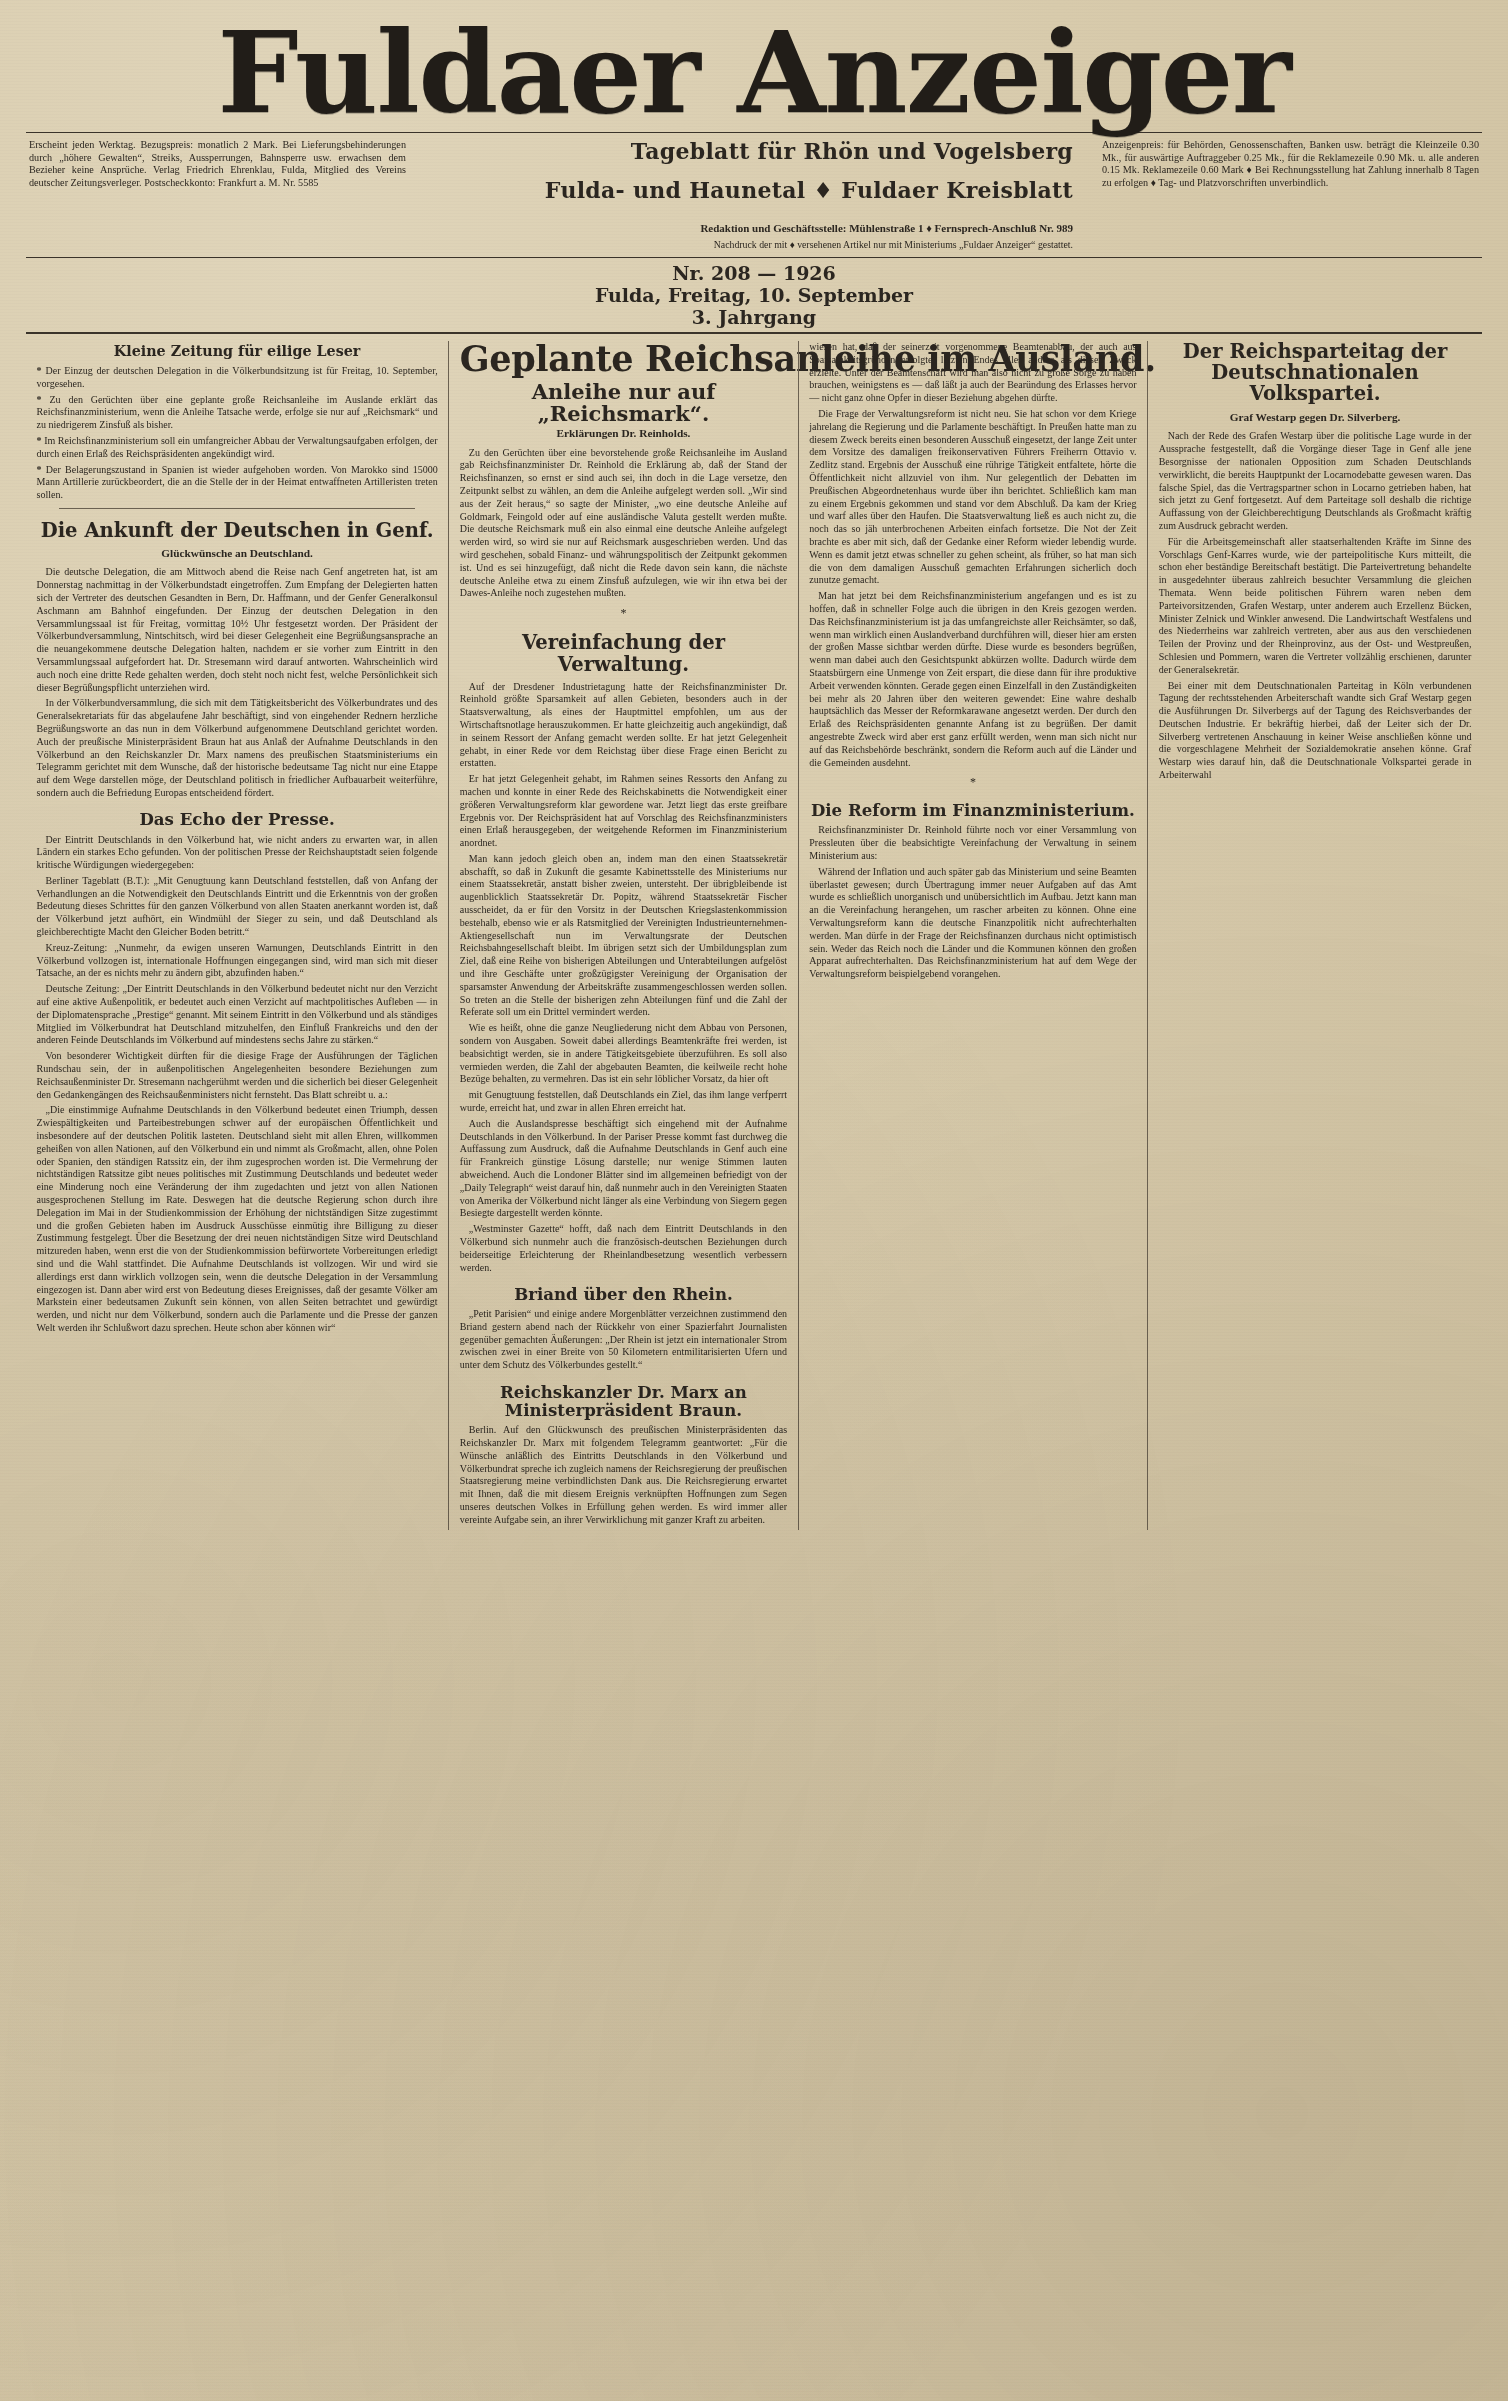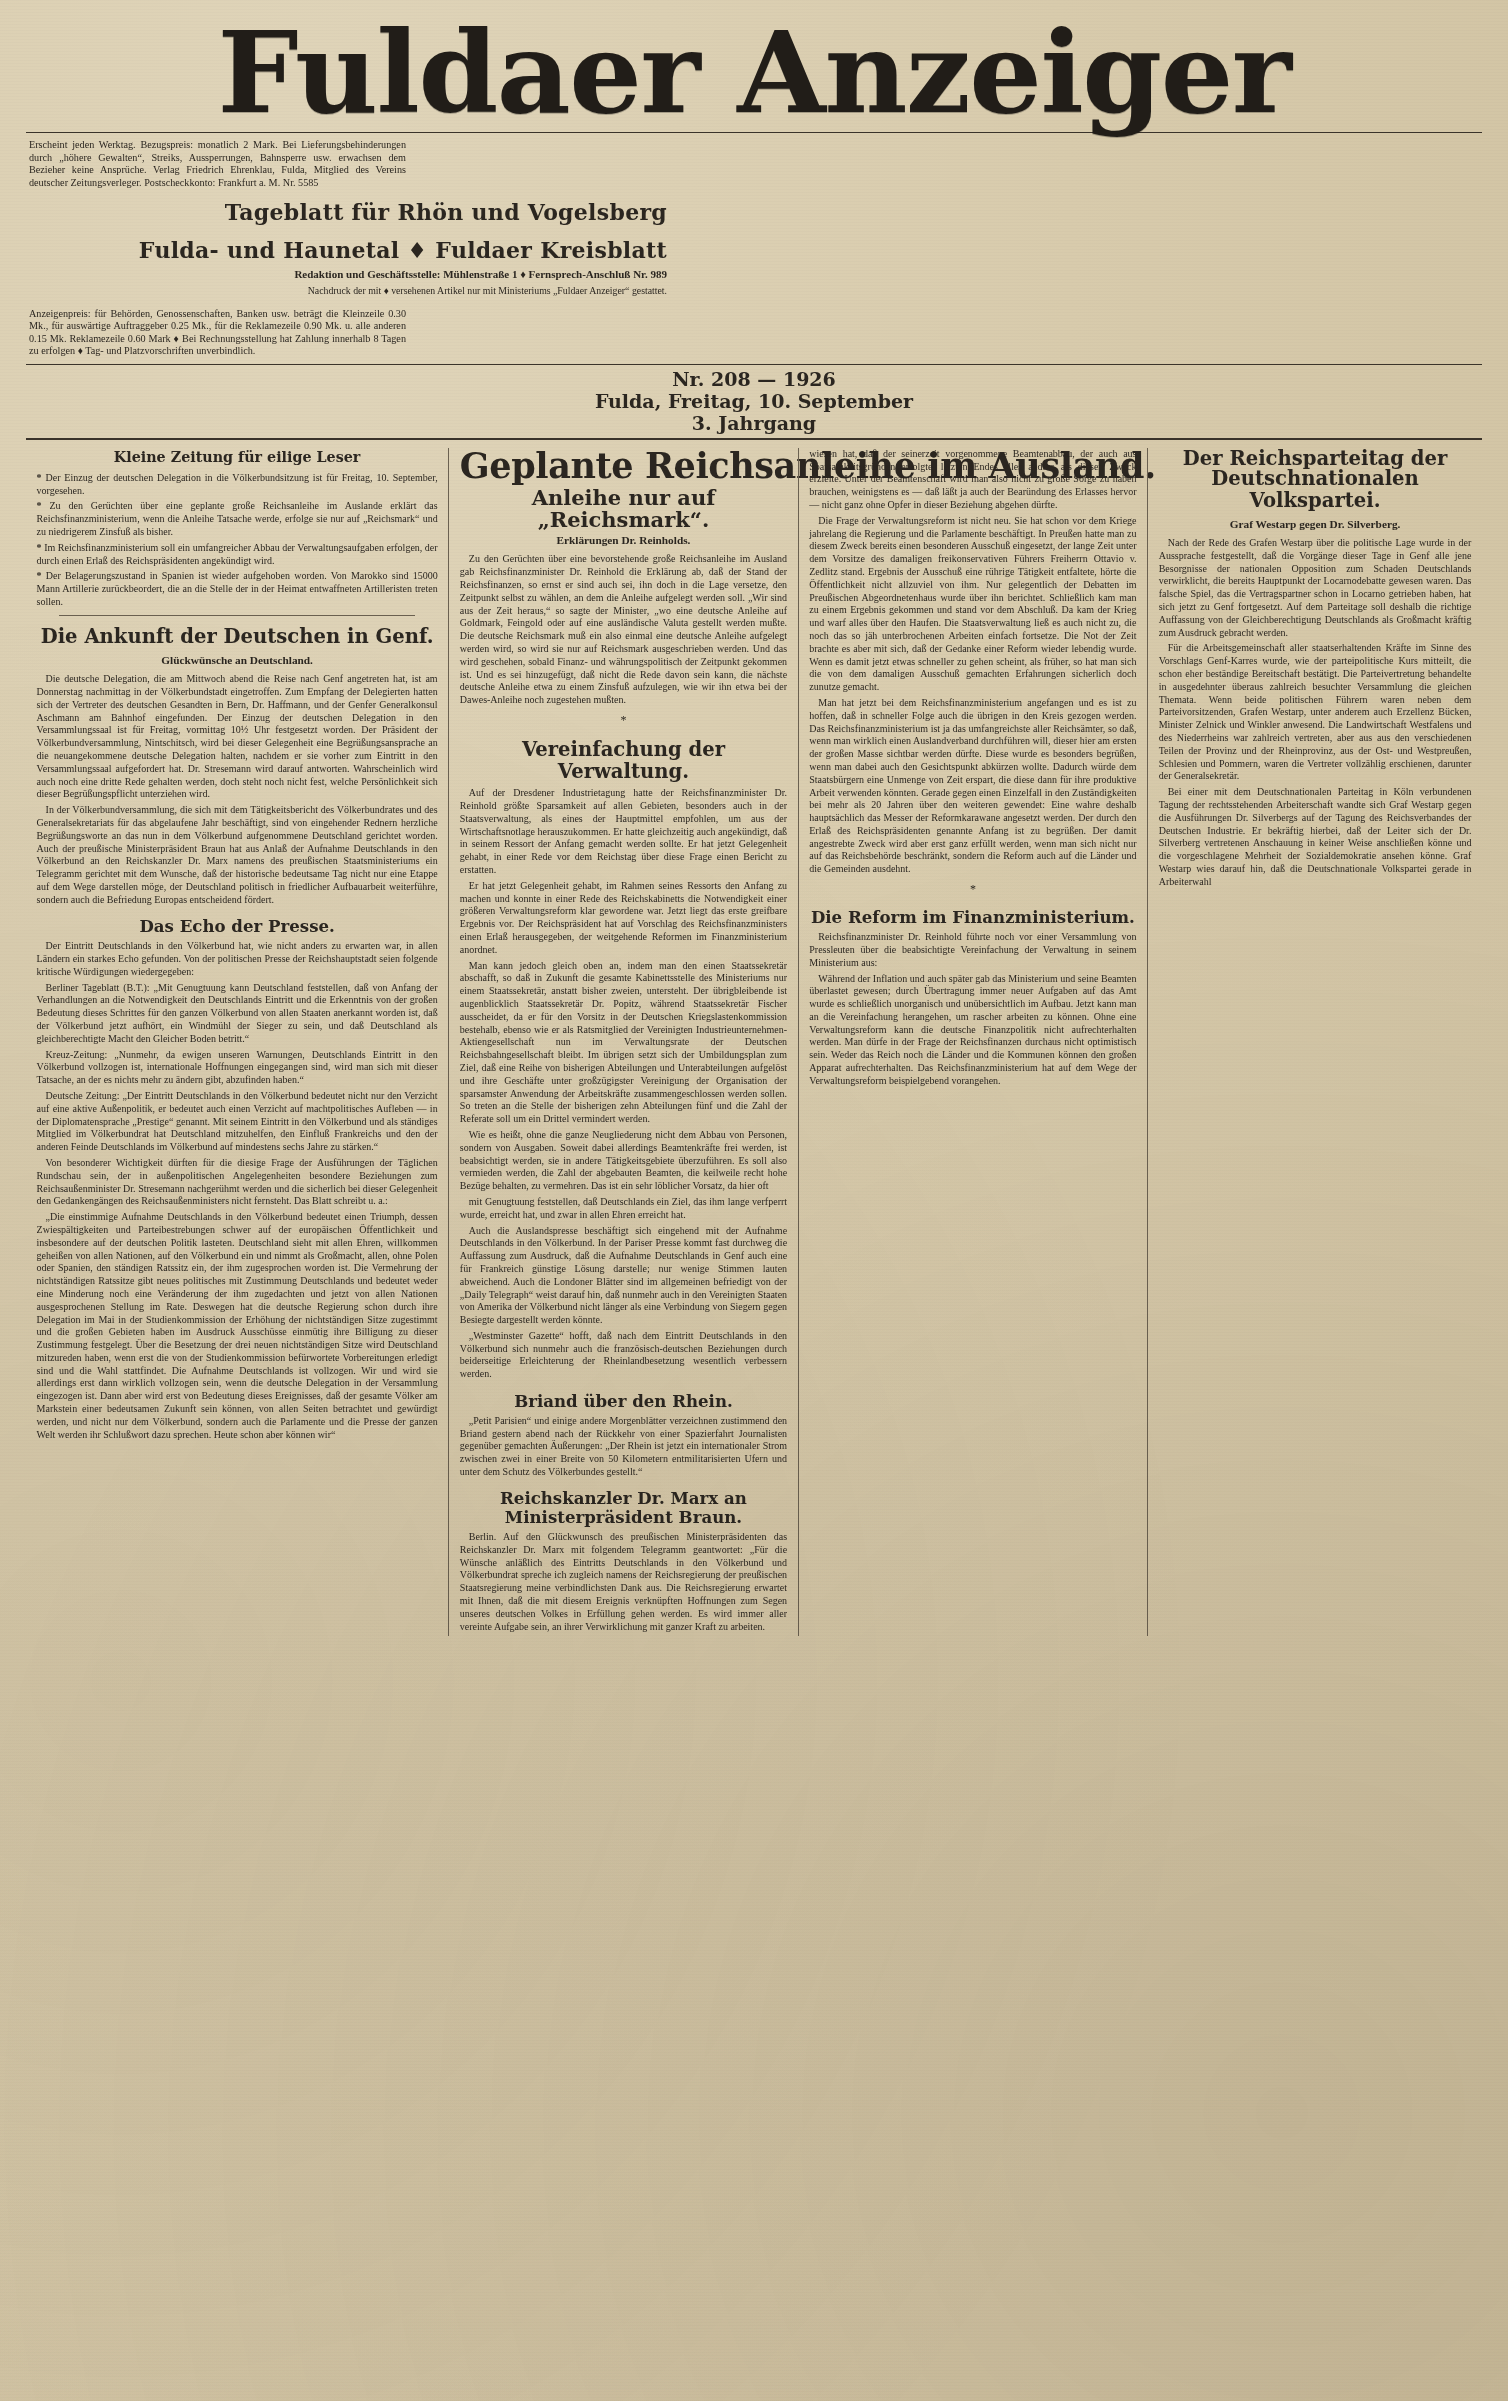--- a/index.html
+++ b/index.html
@@ -50,21 +50,20 @@
   }
   .masthead-rule{
     border:0;border-top:1.5px solid #3a332a;margin:7.5px 0 0 0;
   }
   .masthead-info{
     display:flex;
     align-items:flex-start;
     justify-content:space-between;
     gap:10.6px;
     padding:6px 3px 4.5px 3px;
-    flex-direction:column;
   }
   .mh-col{
     font-size:10.2px;
     line-height:1.22;
     text-align:justify;
   }
   .mh-left{width:26%;}
   .mh-right{width:26%;text-align:justify;}
   .mh-center{width:44%;text-align:right;}
   .mh-center .t1{
@@ -78,21 +77,21 @@
     font-family:"DejaVu Serif", serif;
     font-weight:700;
     font-size:22px;
     line-height:1.12;
     margin-top:14px;
     letter-spacing:0.3px;
   }
   .mh-center .t3{
     font-size:11px;
     line-height:1.25;
-    margin-top:5px;
+    margin-top:19px;
     font-weight:700;
   }
   .mh-center .t4{
     font-size:9.8px;
     margin-top:3.8px;
   }
   .masthead-rule2{
     border:0;border-top:1.5px solid #3a332a;margin:1.5px 0 0 0;
   }
   .dateline{

